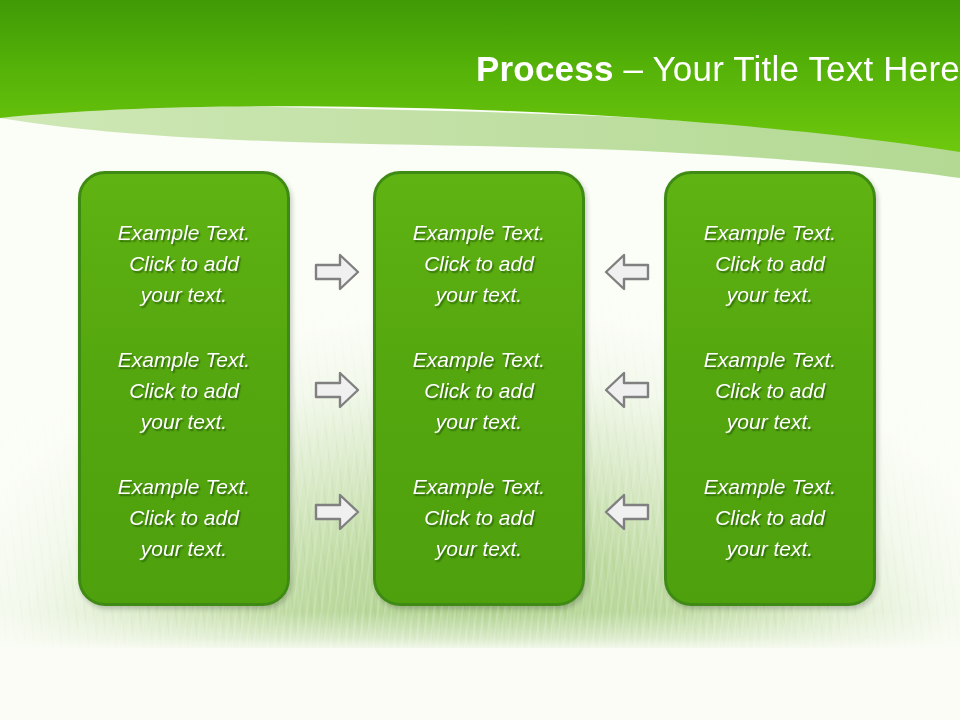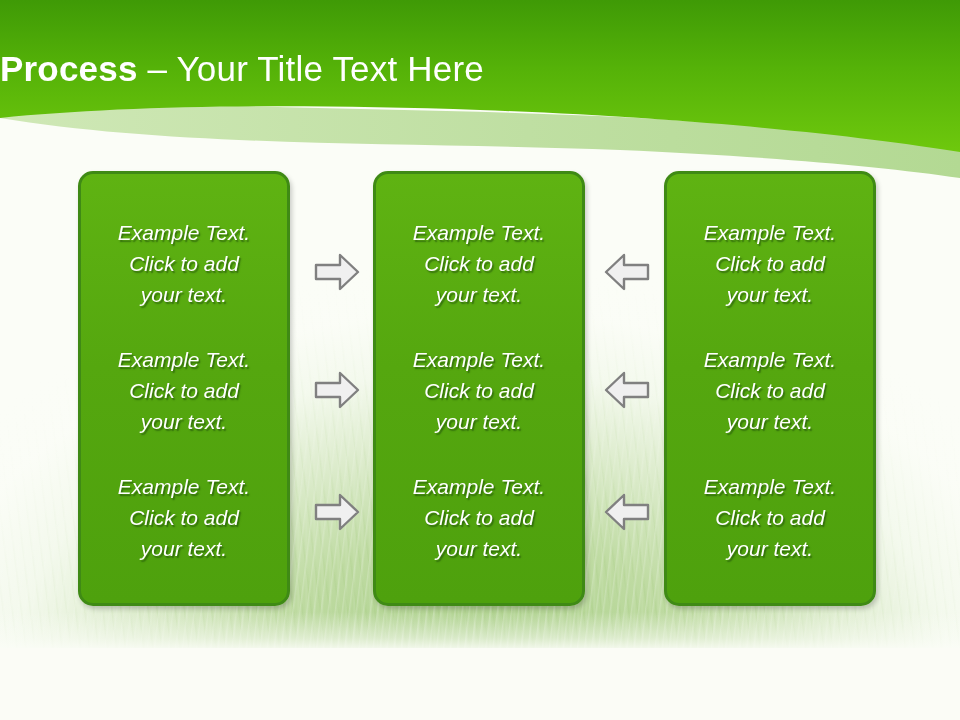--- a/index.html
+++ b/index.html
@@ -108,40 +108,40 @@
     background: #fbfcf6;
   }
 
   
   #header-band { z-index: 4; }
   #page-title {
     position: absolute;
     left: 0;
     top: 47px;
     width: 960px;
-    text-align: left;
+    text-align: right;
     color: #ffffff;
     font-size: 35px;
     line-height: 44px;
     letter-spacing: .2px;
     z-index: 6;
     white-space: nowrap;
   }
   #page-title .t-strong { font-weight: bold; }
   #page-title .t-rest { font-weight: normal; }
 
   
   .col-box {
     position: absolute;
     width: 212px;
     top: 171px;
     height: 435px;
     box-sizing: border-box;
     border: 3px solid #3f8a15;
-    border-radius: 15px;
+    border-radius: 27px;
     background: linear-gradient(to bottom, #5fb312 0%, #55a70f 45%, #4ea10d 100%);
     box-shadow: 2px 3px 5px rgba(0,0,0,0.20);
     z-index: 8;
     display: flex;
     flex-direction: column;
     justify-content: space-around;
     align-items: center;
     padding: 26px 10px 22px 10px;
   }
   #col-1 { left: 78px; }

